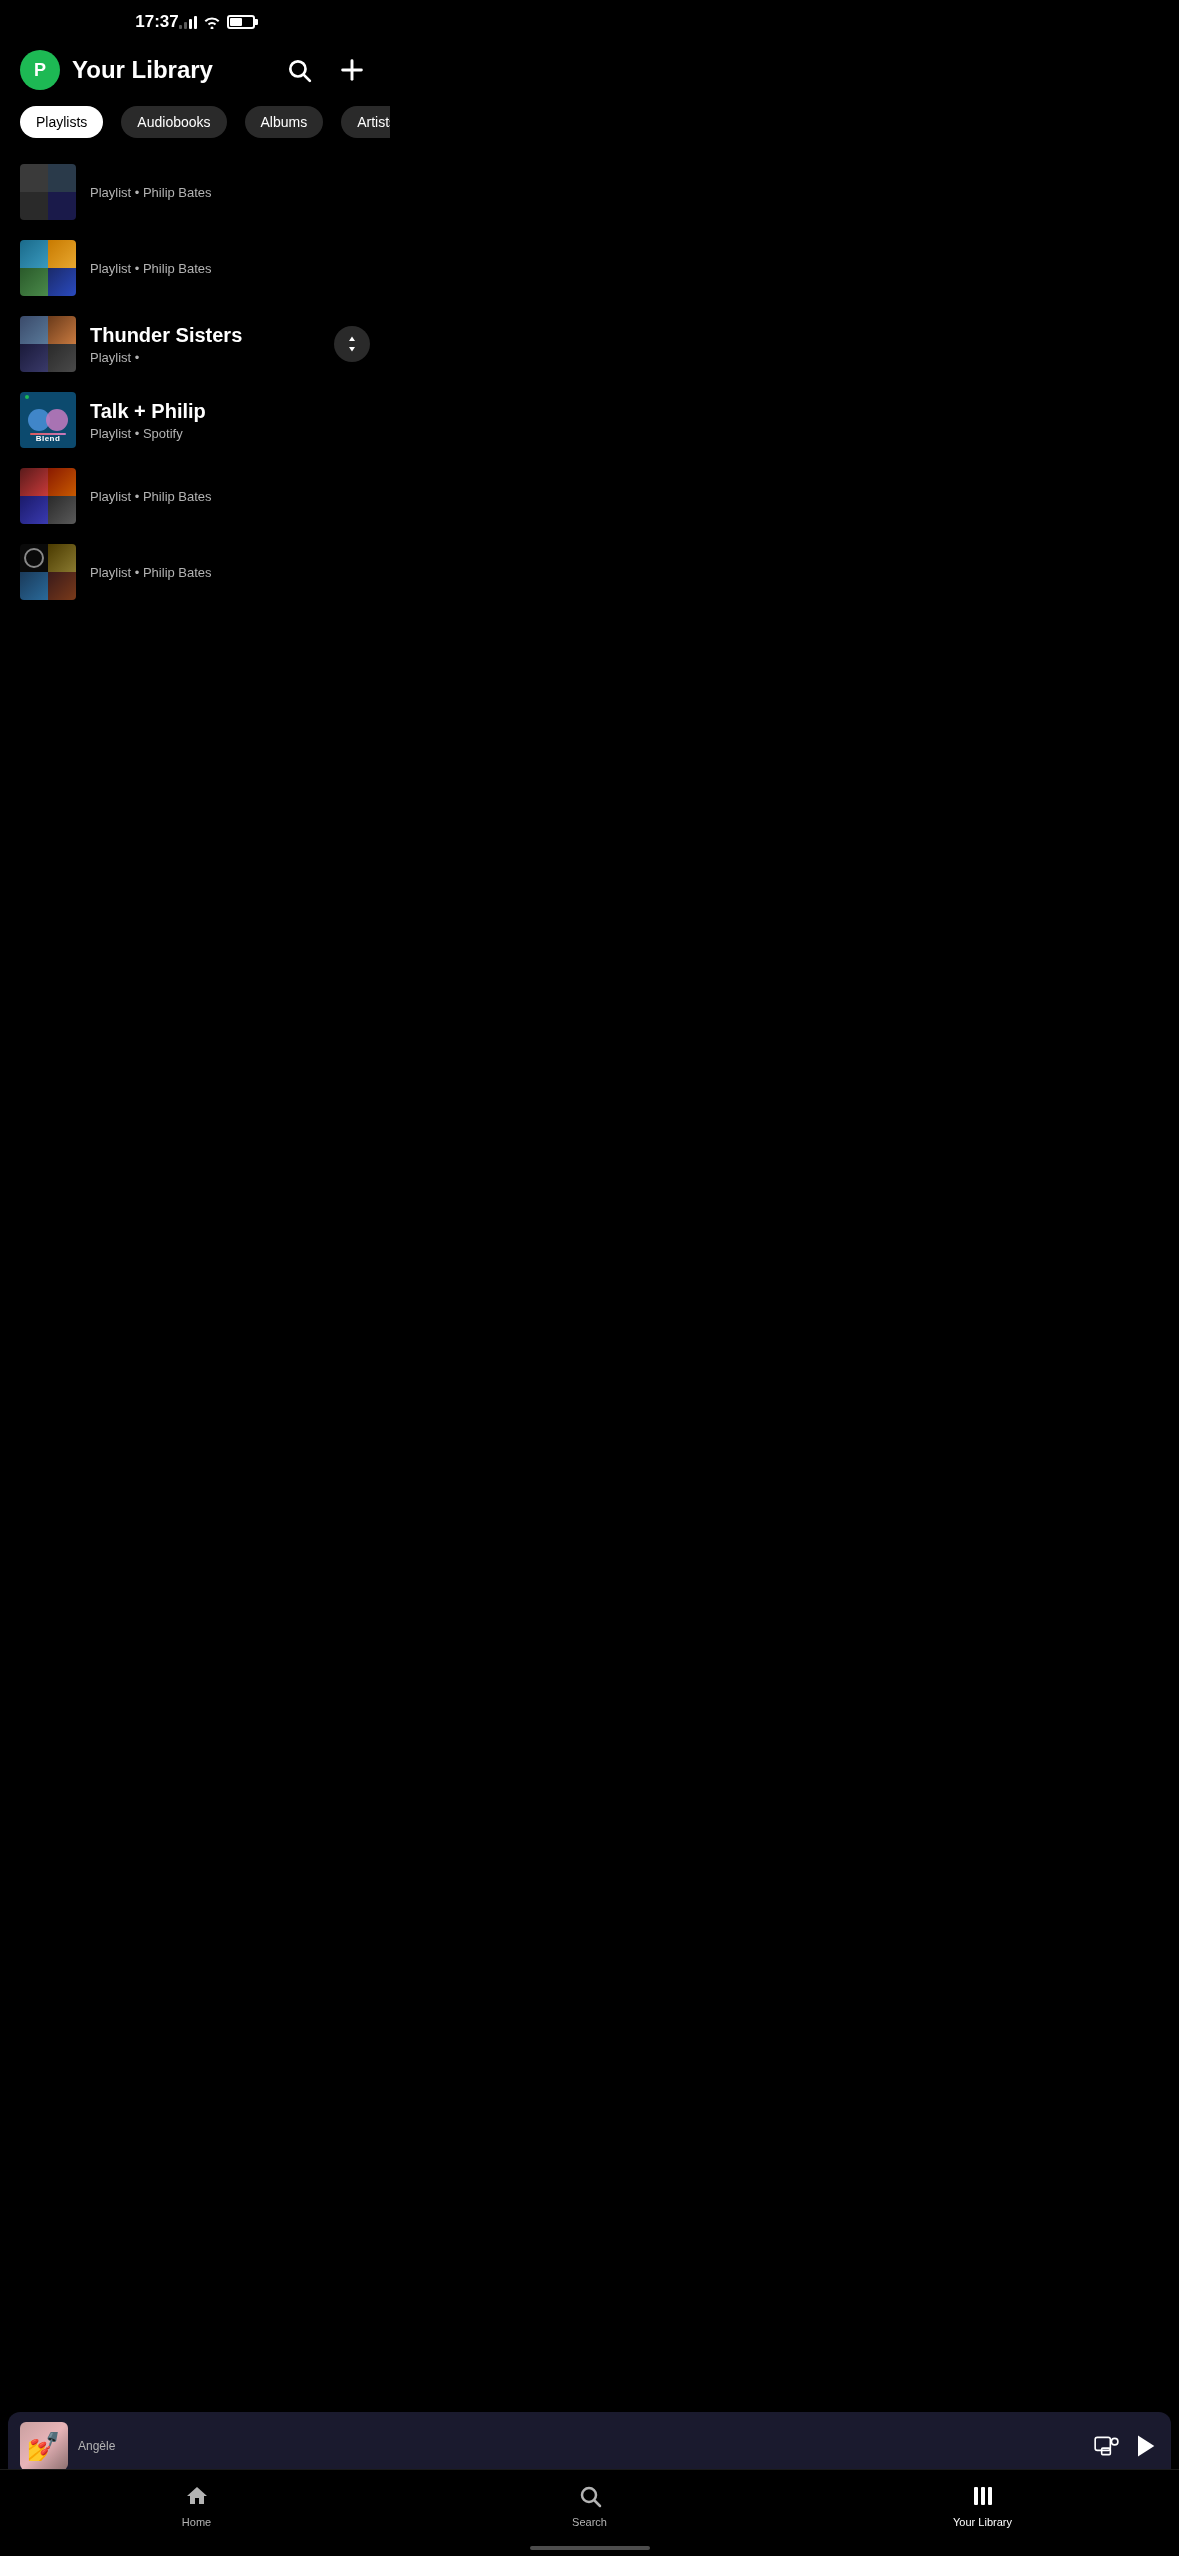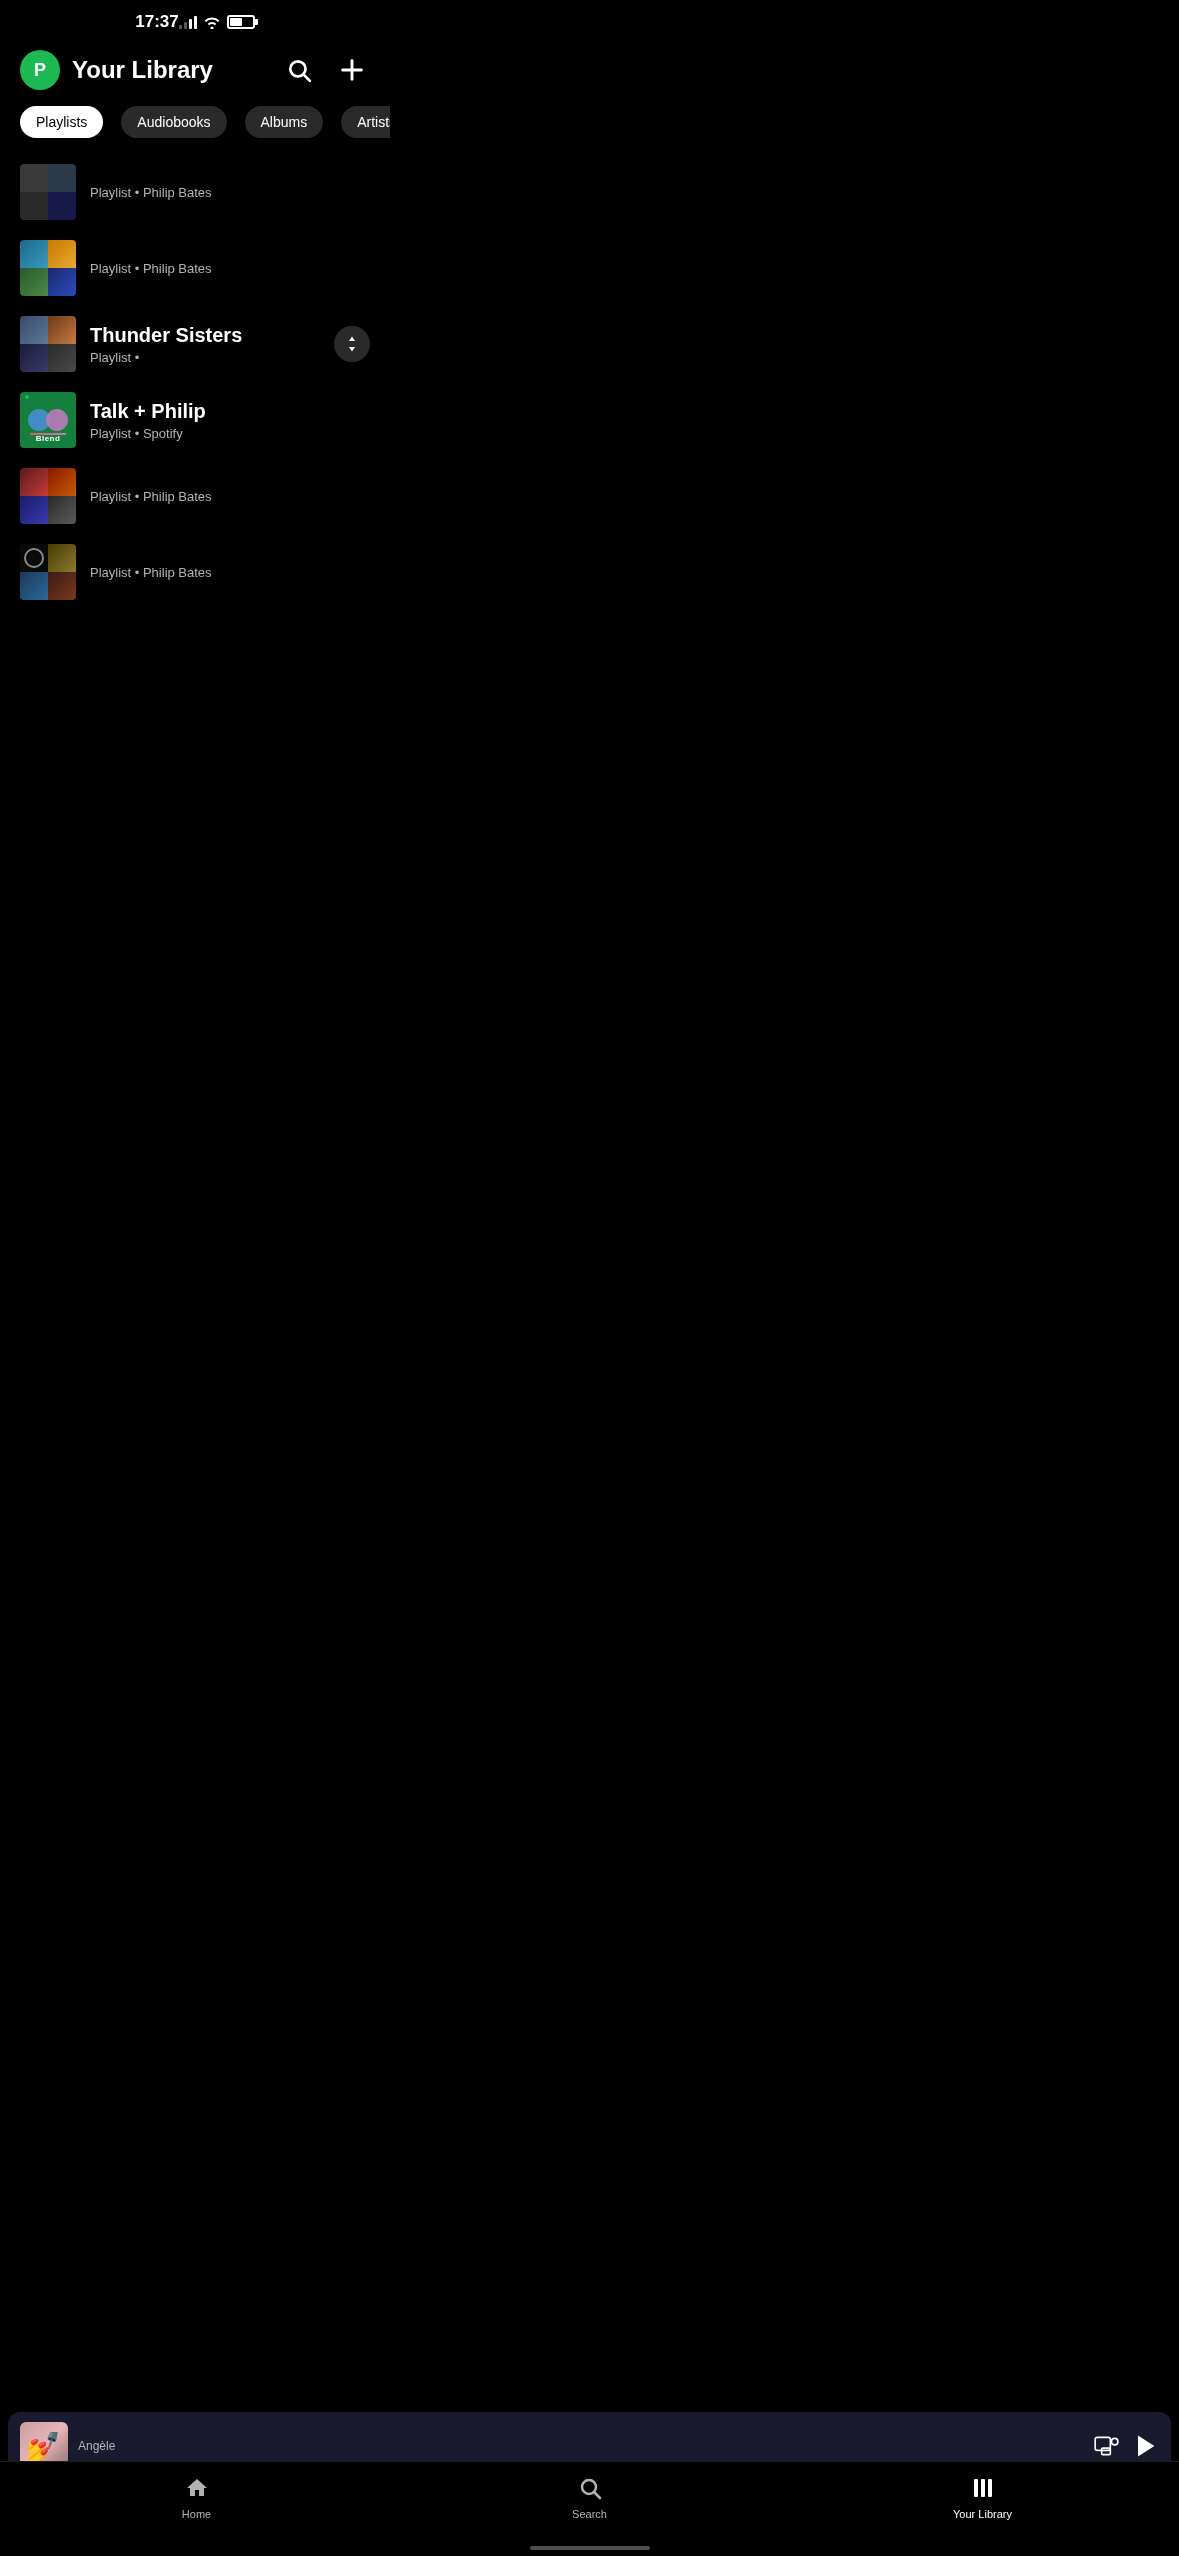--- a/index.html
+++ b/index.html
@@ -267,21 +267,21 @@
       cursor: pointer;
       display: flex;
       align-items: center;
       justify-content: center;
     }
     .play-btn { font-size: 22px; }
 
     
     .bottom-nav {
       position: fixed;
-      bottom: 8px;
+      bottom: 0;
       left: 0;
       right: 0;
       background: #000;
       display: flex;
       border-top: 1px solid #1a1a1a;
       padding: 10px 0 24px;
     }
     .nav-item {
       flex: 1;
       display: flex;
@@ -313,21 +313,21 @@
     .c-gray { background: #3a3a3a; }
     .c-navy { background: #1a1a4a; }
     .c-slate { background: #2a3a4a; }
     .c-charcoal { background: #2a2a2a; }
 
     
     .artwork-blend {
       width: 56px;
       height: 56px;
       border-radius: 4px;
-      background: #15803d;
+      background: #0c4a6e;
       position: relative;
       overflow: hidden;
       display: flex;
       align-items: center;
       justify-content: center;
     }
     .blend-circles {
       position: relative;
       width: 40px;
       height: 28px;

